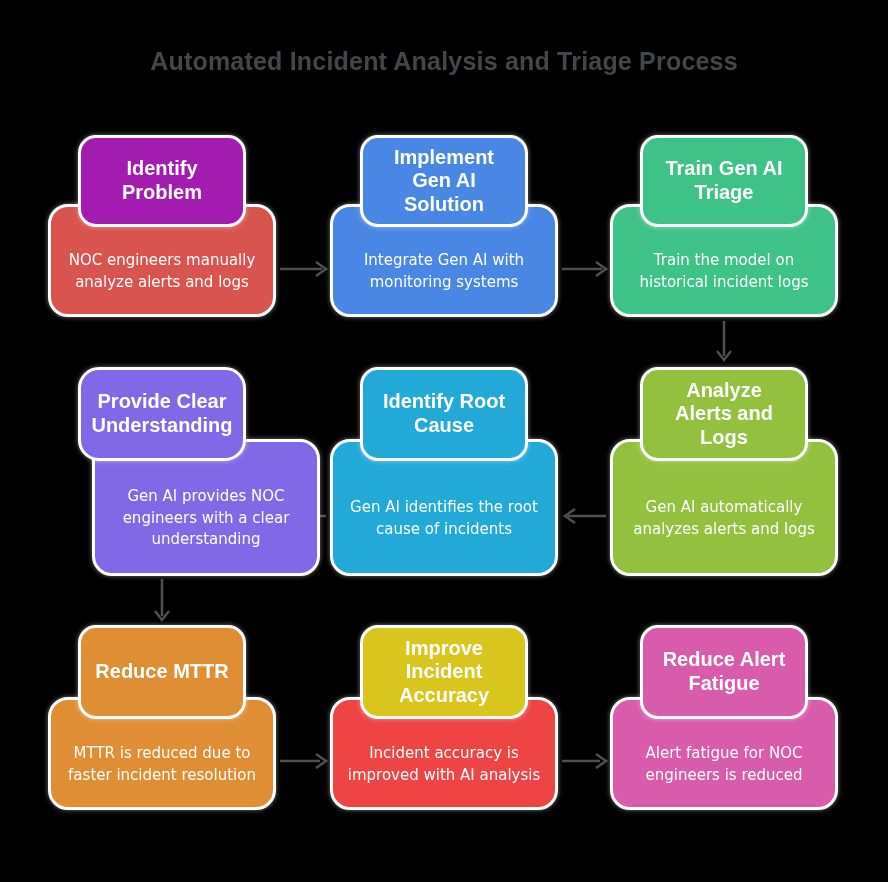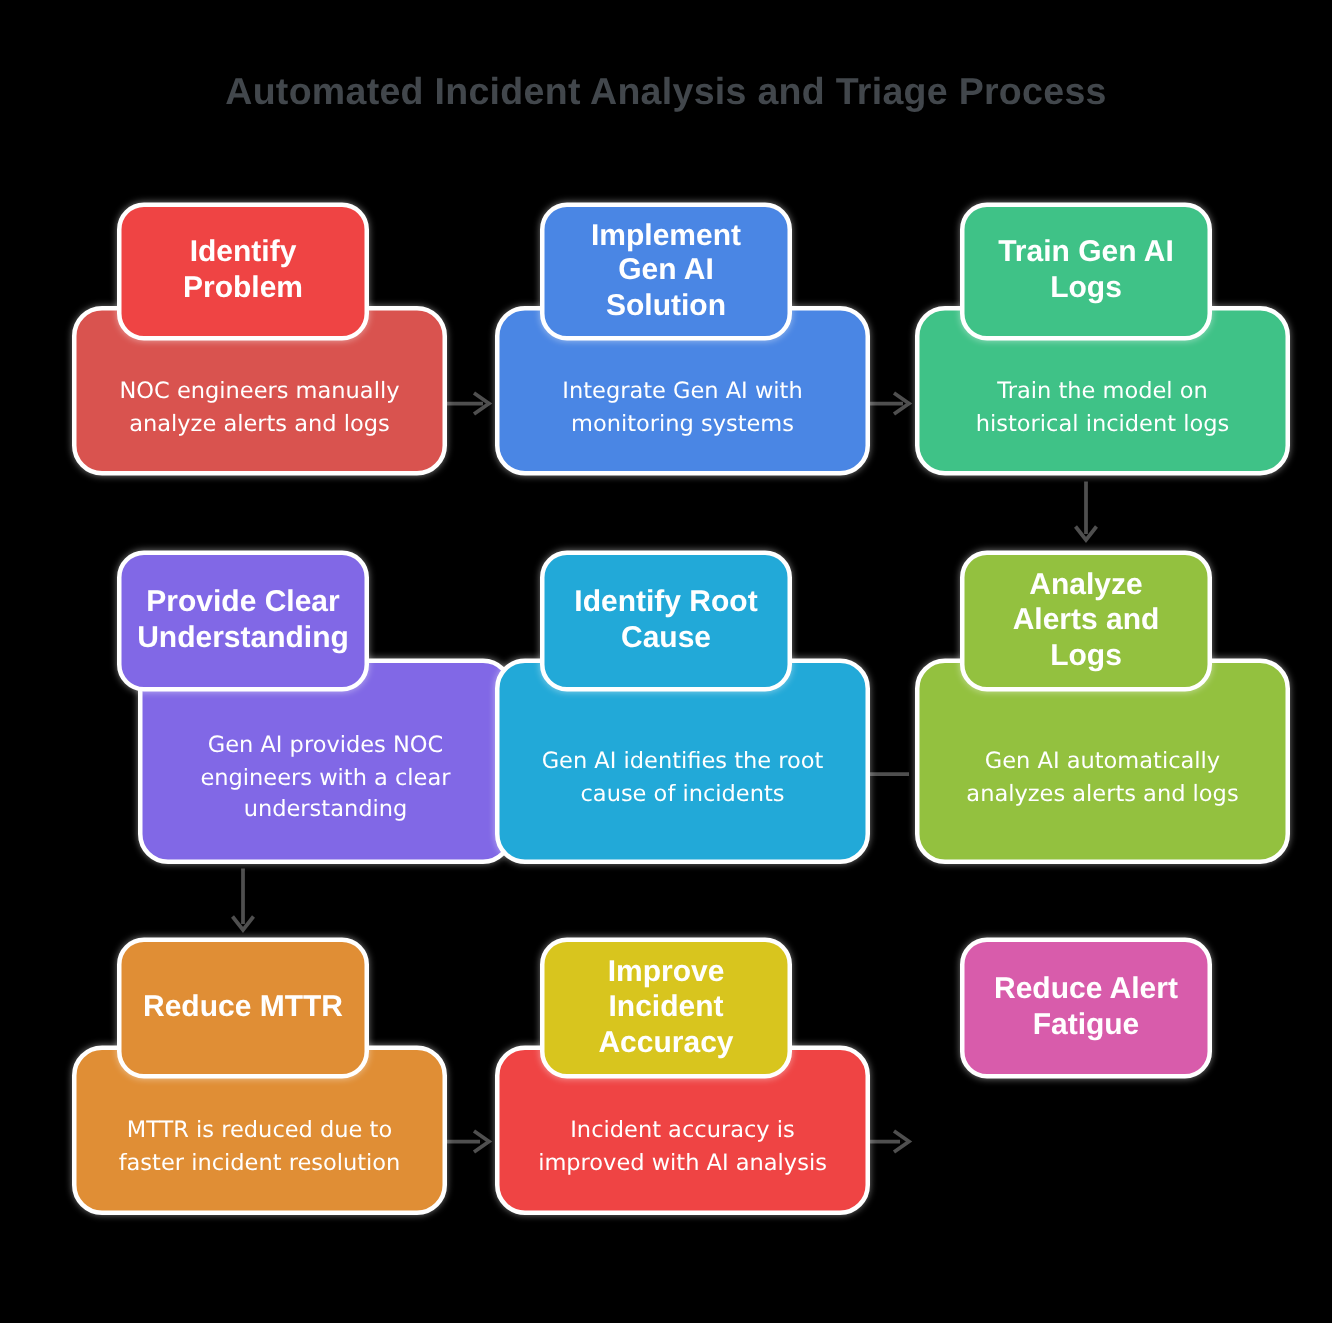--- a/index.html
+++ b/index.html
@@ -9,21 +9,21 @@
   }
   .diagram-title{
     position:absolute;left:0;right:0;top:47px;margin:0;
     text-align:center;font-size:25px;font-weight:bold;letter-spacing:.2px;
     font-family:"Liberation Sans",sans-serif;
   }
   .arrows{position:absolute;left:0;top:0;z-index:1;}
   .arrows line,.arrows polyline{stroke:currentColor;fill:none;stroke-width:2.5;}
   .node{position:absolute;width:228px;}
   .nbody{
-    position:absolute;left:0;width:250px;box-sizing:border-box;
+    position:absolute;left:0;width:228px;box-sizing:border-box;
     border:3px solid #fff;border-radius:20px;
     box-shadow:0 0 5px rgba(255,255,255,.45);
     display:flex;align-items:center;justify-content:center;
     padding:26px 10px 4px 10px;z-index:2;
   }
   .nheader{
     position:absolute;left:30px;top:0;width:168px;box-sizing:border-box;
     border:3px solid #fff;border-radius:18px;
     box-shadow:0 0 5px rgba(255,255,255,.45);
     display:flex;align-items:center;justify-content:center;
@@ -81,50 +81,50 @@
       <line x1="562" y1="761" x2="600" y2="761"></line>
         <polyline points="596,754 606,761 596,768"></polyline>
     </g>
   </svg>
 
   <div class="node r1 c1">
     <div class="nbody" style="background: rgb(217, 83, 79);">
       <div class="ndesc">NOC engineers manually
 analyze alerts and logs</div>
     </div>
-    <div class="nheader" style="background: #ef4444;">Identify
+    <div class="nheader" style="background: #a21caf;">Identify
 Problem</div>
   </div>
 
   <div class="node r1 c2">
     <div class="nbody" style="background: rgb(74, 134, 228);">
       <div class="ndesc">Integrate Gen AI with
 monitoring systems</div>
     </div>
     <div class="nheader" style="background: rgb(74, 134, 228);">Implement
 Gen AI
 Solution</div>
   </div>
 
   <div class="node r1 c3">
     <div class="nbody" style="background: rgb(63, 194, 135);">
       <div class="ndesc">Train the model on
 historical incident logs</div>
     </div>
     <div class="nheader" style="background: rgb(63, 194, 135);">Train Gen AI
-Logs</div>
+Triage</div>
   </div>
 
   <div class="node r2 c1">
     <div class="nbody" style="background: rgb(129, 104, 230); margin-left: 44px;">
       <div class="ndesc">Gen AI provides NOC
 engineers with a clear
 understanding</div>
     </div>
-    <div class="nheader" style="background: rgb(129, 104, 230);">Provide Clear
+    <div class="nheader" style="background: rgb(129, 104, 230); border-radius: 21px;">Provide Clear
 Understanding</div>
   </div>
 
   <div class="node r2 c2">
     <div class="nbody" style="background: rgb(34, 169, 216); align-items: center;">
       <div class="ndesc">Gen AI identifies the root
 cause of incidents</div>
     </div>
     <div class="nheader" style="background: rgb(34, 169, 216);">Identify Root
 Cause</div>
@@ -152,17 +152,21 @@
     <div class="nbody" style="background: #ef4444;">
       <div class="ndesc">Incident accuracy is
 improved with AI analysis</div>
     </div>
     <div class="nheader" style="background: rgb(216, 197, 30);">Improve
 Incident
 Accuracy</div>
   </div>
 
   <div class="node r3 c3">
+    <div class="nbody" style="background: rgb(216, 92, 171);">
+      <div class="ndesc">Alert fatigue for NOC
+engineers is reduced</div>
+    </div>
     <div class="nheader" style="background: rgb(216, 92, 171);">Reduce Alert
 Fatigue</div>
   </div>
 
 </div>
 
 </body></html>

